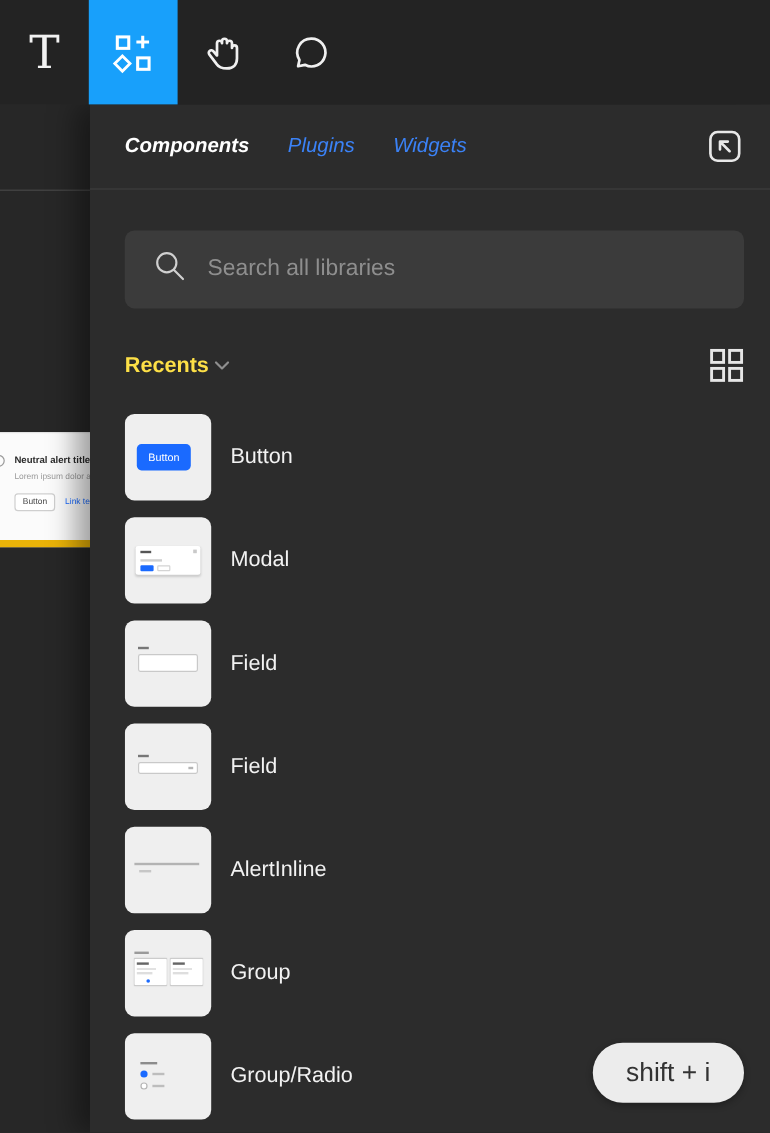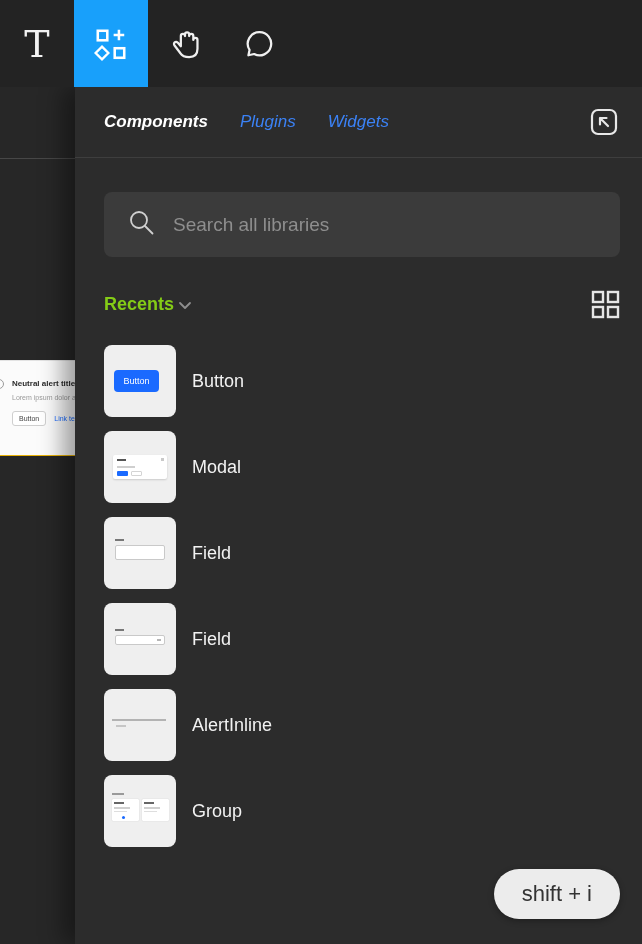--- a/index.html
+++ b/index.html
@@ -29,21 +29,21 @@
   
   .canvas-strip {
     position: absolute; top: 87px; left: 0; width: 75px; bottom: 0;
     background: #272727; overflow: hidden;
   }
   .canvas-line {
     position: absolute; top: 71px; left: 0; width: 75px; height: 1px; background: #474747;
   }
   .canvas-card {
     position: absolute; top: 273px; left: 0; width: 80px; height: 96px;
-    background: #fbfbfb; border-top: 1px solid #e3e3e3; border-bottom: 1px solid #eab308;
+    background: #fbfbfb; border-top: 1px solid #e3e3e3; border-bottom: 6px solid #eab308;
     padding: 18px 4px 0 12px; overflow: hidden;
   }
   .canvas-card .info-dot {
     position: absolute; left: -6px; top: 18px; width: 10px; height: 10px;
     border: 1px solid #9a9a9a; border-radius: 50%;
   }
   .cc-title { font-size: 8px; font-weight: bold; color: #2b2b2b; white-space: nowrap; }
   .cc-body  { font-size: 7px; color: #9a9a9a; margin-top: 6px; white-space: nowrap; }
   .cc-row   { display: flex; align-items: center; gap: 8px; margin-top: 10px; }
   .cc-btn   {
@@ -73,21 +73,21 @@
   }
   .searchbox input {
     flex: 1; background: transparent; border: none; outline: none;
     font-family: "Liberation Sans", sans-serif; font-size: 19px; color: #e8e8e8;
   }
   .searchbox input::placeholder { color: #8e8e8e; }
 
   .recents-row {
     margin: 33px 22px 0 29px; display: flex; align-items: center; gap: 8px;
   }
-  .recents-title { font-size: 18px; font-weight: bold; color: #84cc16; cursor: pointer;
+  .recents-title { font-size: 18px; font-weight: bold; color: #fde047; cursor: pointer;
     display: flex; align-items: center; gap: 2px; text-align: center; }
   .grid-btn { margin-left: auto; cursor: pointer; display: flex; }
 
   .item-list { margin: 26px 22px 0 29px; overflow: hidden; }
   .item {
     display: flex; align-items: center; gap: 16px; margin-bottom: 14px; cursor: pointer;
   }
   .thumb {
     width: 72px; height: 72px; flex: 0 0 72px; background: #efefef; border-radius: 8px;
     position: relative; overflow: hidden;
@@ -302,19 +302,35 @@
                 <div class="g-bar1"></div>
                 <div class="g-bar2"></div>
                 <div class="g-bar3"></div>
               </div>
           </div>
         </div>
       </div>
       <span class="item-label">Group</span>
     </div>
 
+    <div class="item">
+      <div class="thumb">
+        <div class="mk-radio">
+          <div class="r-head"></div>
+          <div class="r-row">
+              <span class="r-on"></span>
+              <span class="r-lbl"></span>
+            </div>
+          <div class="r-row">
+              <span class="r-off"></span>
+              <span class="r-lbl"></span>
+            </div>
+        </div>
+      </div>
+      <span class="item-label">Group/Radio</span>
+    </div>
 
   </div>
 </div>
 
 <div class="shortcut-badge">
   <span>shift + i</span>
 </div>
 
 </body></html>

